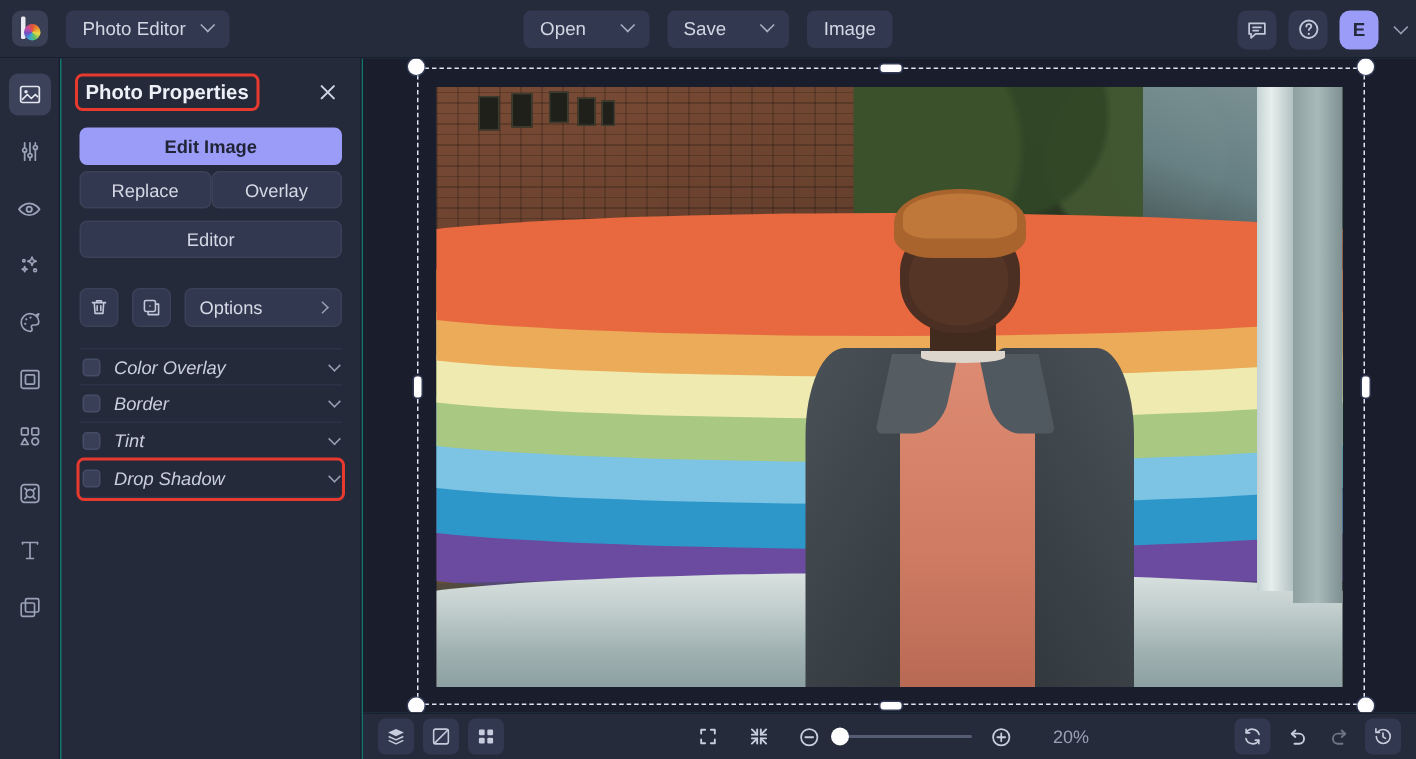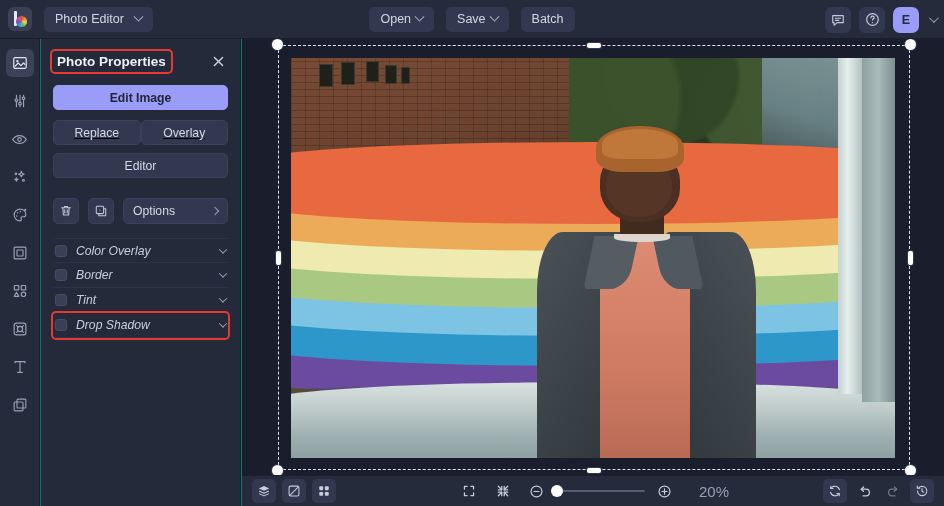--- a/index.html
+++ b/index.html
@@ -44,21 +44,21 @@
   .chev {
     display: inline-block; width: 7px; height: 7px;
     border-right: 1.4px solid #aab0c2; border-bottom: 1.4px solid #aab0c2;
     transform: rotate(45deg) translate(-2px,-2px); margin-left: 5px;
   }
   .center-group {
     position: absolute; left: 0; right: 0; margin: 0 auto;
     display: flex; gap: 12px; justify-content: center; align-items: center;
     pointer-events: none;
   }
-  .center-group > * { pointer-events: auto; }
+  .center-group > * { pointer-events: auto; gap: 19px; }
   .topright {
     position: absolute; right: 8px; top: 0; height: 39px;
     display: flex; align-items: center; gap: 8px;
   }
   .ticon {
     width: 26px; height: 26px; border-radius: 6px;
     background: #323850; display: flex; align-items: center; justify-content: center;
     cursor: pointer;
   }
   .ticon svg { display: block; }
@@ -109,21 +109,21 @@
   .btn {
     height: 25px; border-radius: 5px; background: #323850;
     color: #d5d9e5; font-size: 12.2px;
     display: flex; align-items: center; justify-content: center;
     cursor: pointer; border: 1px solid #3b4158; width: 100%;
   }
   .btn.primary {
     background: #9a9cf7; color: #1f2436; font-weight: bold;
     border-color: #9a9cf7;
   }
-  .btn-row { display: flex; margin-top: 10px; text-decoration: underline; }
+  .btn-row { display: flex; margin-top: 4px; }
   .btn-stack { margin-top: 8px; }
 
   .tool-row {
     display: flex; align-items: center; gap: 9px; margin-top: 20px;
   }
   .sq-btn {
     width: 26px; height: 26px; border-radius: 5px; background: #323850;
     border: 1px solid #3b4158;
     display: flex; align-items: center; justify-content: center; cursor: pointer;
     flex: 0 0 auto;
@@ -330,21 +330,21 @@
   .bicon.dim { opacity: .45; }
   .slider-wrap { display: flex; align-items: center; gap: 8px; }
   .track {
     width: 88px; height: 2px; background: #555d75; border-radius: 2px;
     position: relative;
   }
   .knob {
     position: absolute; left: -6px; top: -5px; width: 12px; height: 12px;
     border-radius: 50%; background: #ffffff; cursor: pointer;
   }
-  .zoomlbl { color: #9aa0b4; font-size: 15px; margin-left: 12px; }
+  .zoomlbl { color: #9aa0b4; font-size: 12px; margin-left: 12px; }
 </style>
 </head>
 <body>
 
 <div class="app">
 
   <div class="topbar">
     <div class="logo">
       <div class="b-stem"></div>
       <div class="wheel"></div>
@@ -358,21 +358,21 @@
     <div class="center-group">
       <div class="pill">
         <span>Open</span>
         <span class="chev"></span>
       </div>
       <div class="pill">
         <span>Save</span>
         <span class="chev"></span>
       </div>
       <div class="pill">
-        <span>Batch</span>
+        <span>Image</span>
       </div>
     </div>
 
     <div class="topright">
       <div class="ticon">
         <svg width="14" height="14" viewBox="0 0 16 16" fill="none" stroke="#c2c8da" stroke-width="1.3">
           <path d="M2 3h12v8H7l-3.5 3V11H2z" stroke-linejoin="round"></path>
           <path d="M5 6h6M5 8.4h4" stroke-linecap="round"></path>
         </svg>
       </div>

